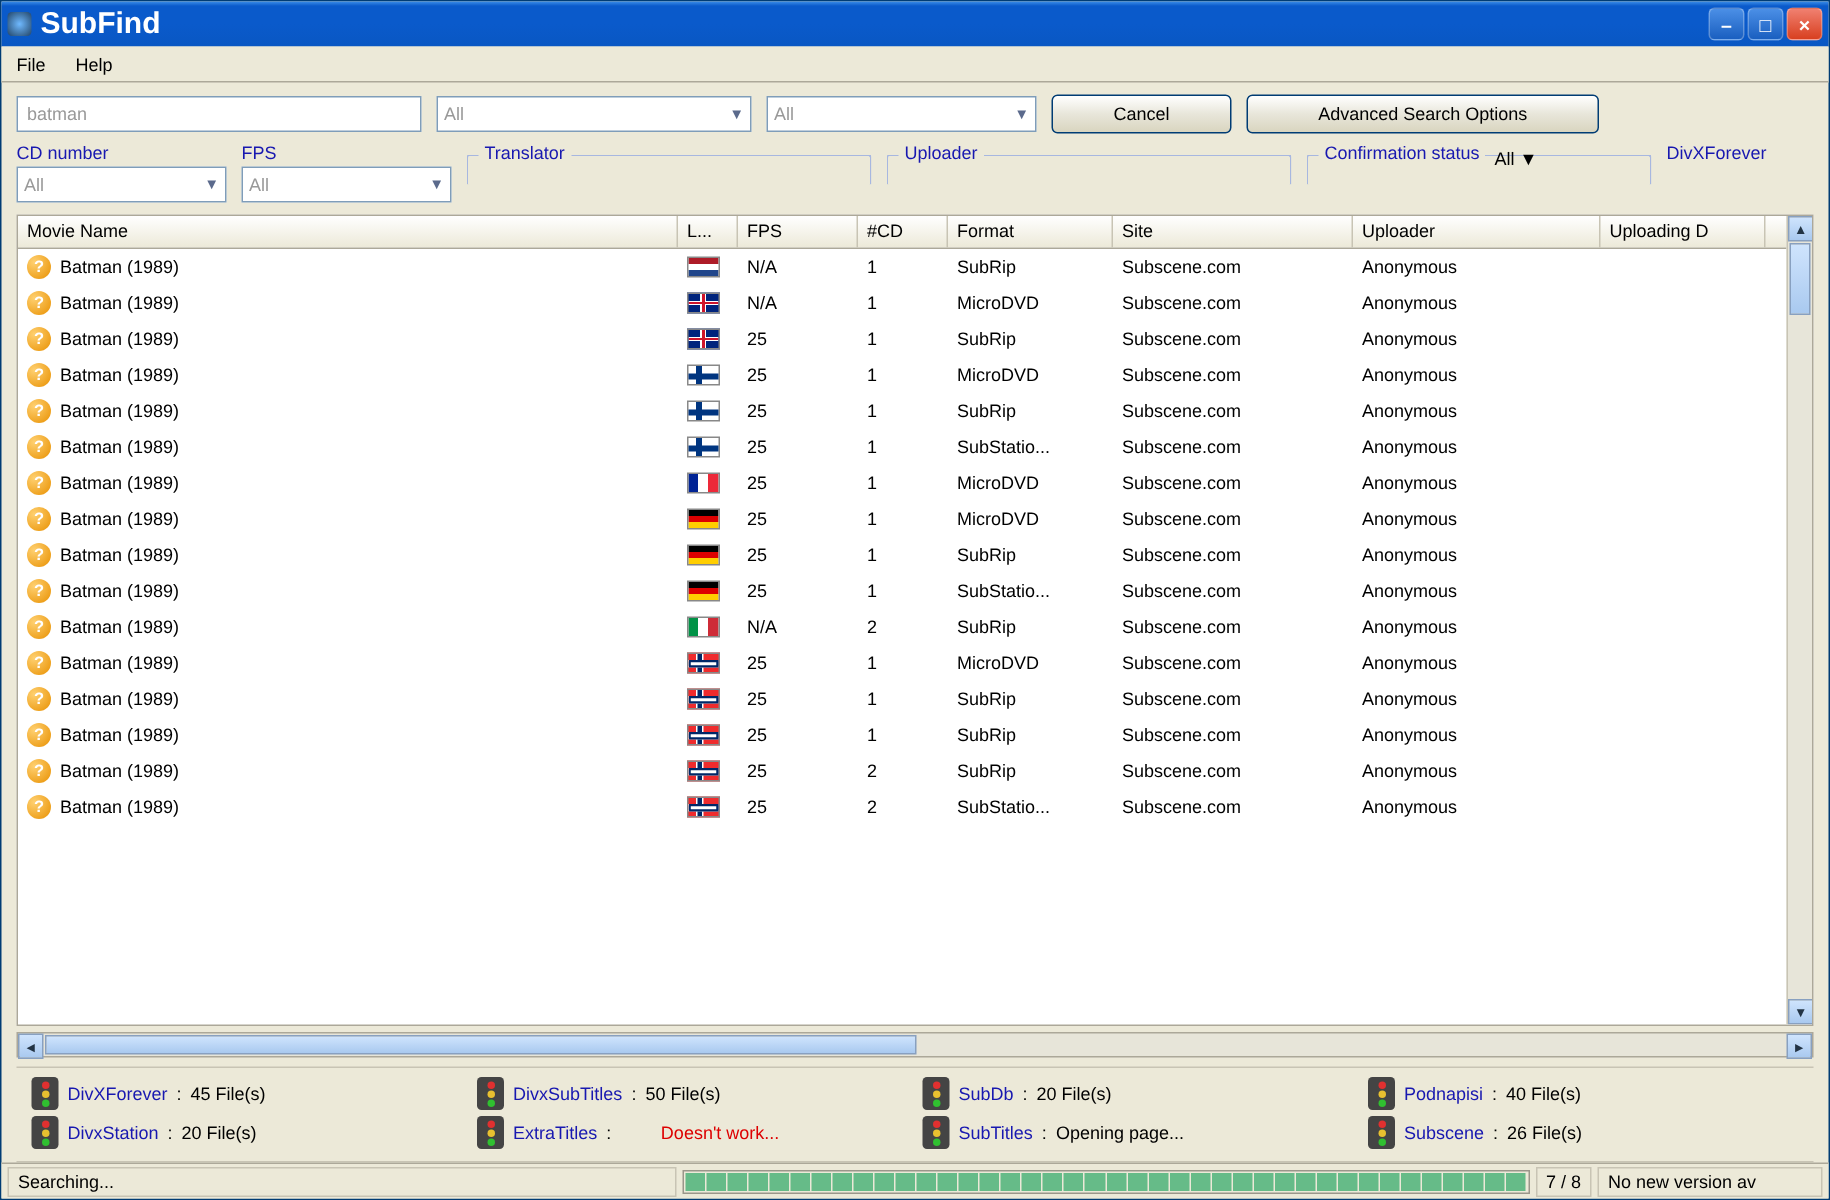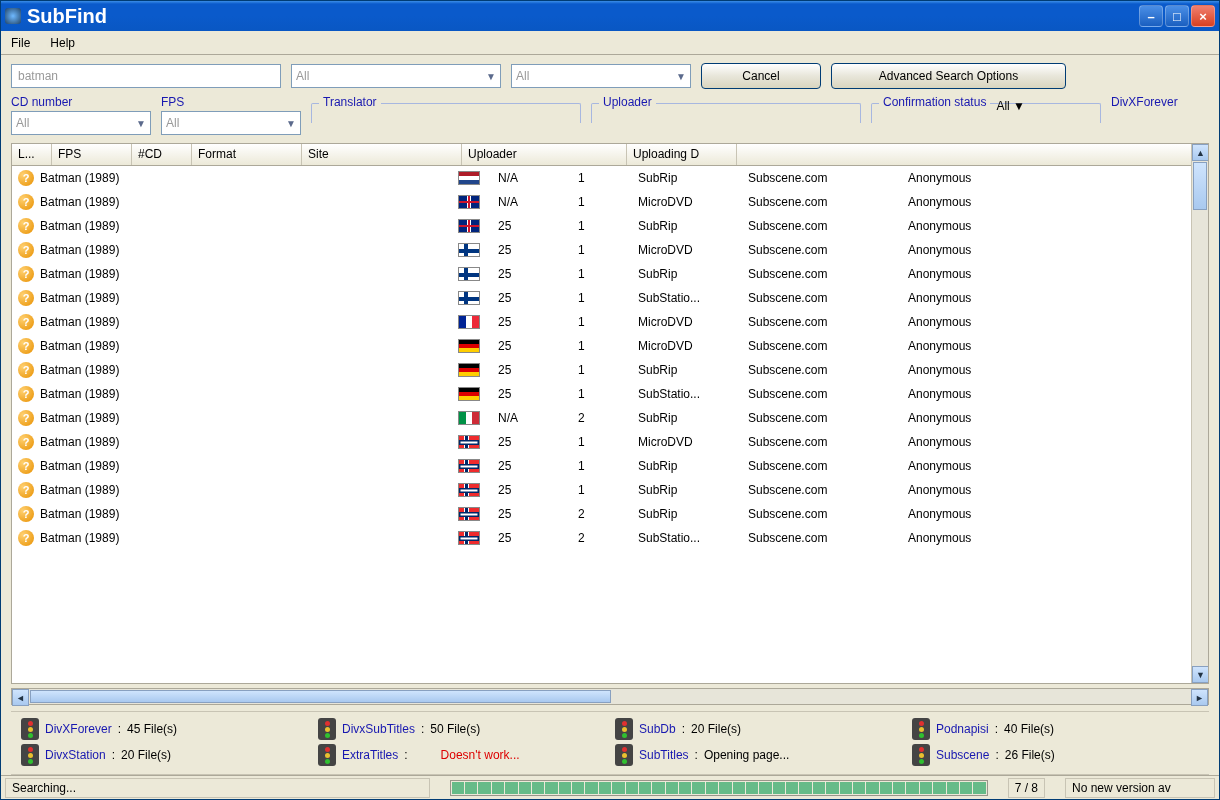--- a/index.html
+++ b/index.html
@@ -86,21 +86,21 @@
 .sites { display:grid; grid-template-columns: repeat(4, 1fr); gap: 4px 10px; padding: 6px 10px 8px 10px; border-top:1px solid #c8c4b4; border-bottom:1px solid #c8c4b4; margin: 0 10px;}
 .siteitem { display:flex; align-items:center; gap:6px; }
 .trafficlight { width:18px; height:22px; background:#444; border-radius:3px; display:flex; flex-direction:column; justify-content:space-around; align-items:center; padding:2px 0;}
 .trafficlight .l { width:5px;height:5px;border-radius:50%; }
 .trafficlight .red{background:#e03030;} .trafficlight .yel{background:#e8c030;} .trafficlight .grn{background:#30c030;}
 .sitename { color:#1818b0; }
 .sitecount { color:#000; }
 .siteerr { color:#d00;padding-left:27px; }
 
 
-.statusbar { height:24px; display:flex; align-items:center; border-top:1px solid #aca899; background:#ece9d8; padding: 0 4px; gap:20px;}
+.statusbar { height:24px; display:flex; align-items:center; border-top:1px solid #aca899; background:#ece9d8; padding: 0 4px; gap:4px;}
 .sb-pane { padding: 2px 6px; border:1px solid #c8c4b4; height:20px; display:flex; align-items:center; }
 .sb-pane.flex { flex:1; }
 .progress { flex:1.3; height:16px; border:1px solid #9a968a; display:flex; gap:1px; padding:1px; align-items:center;}
 .progress .seg { flex:1; height:100%; background:#6b8; }
 </style>
 </head>
 <body>
 
 <div class="window">
 
@@ -176,20 +176,21 @@
       </div>
     </div>
 
     <div class="linkcol">DivXForever</div>
   </div>
 
   <div class="tablewrap">
     <div style="display:flex; flex:1; overflow:hidden;">
       <div style="flex:1; display:flex; flex-direction:column;">
         <div class="thead">
+          <div class="th col-name">Movie Name</div>
           <div class="th col-lang">L...</div>
           <div class="th col-fps">FPS</div>
           <div class="th col-cd">#CD</div>
           <div class="th col-format">Format</div>
           <div class="th col-site">Site</div>
           <div class="th col-uploader">Uploader</div>
           <div class="th col-updf">Uploading D</div>
         </div>
         <div class="tbody" id="tbody">
             <div class="tr">

